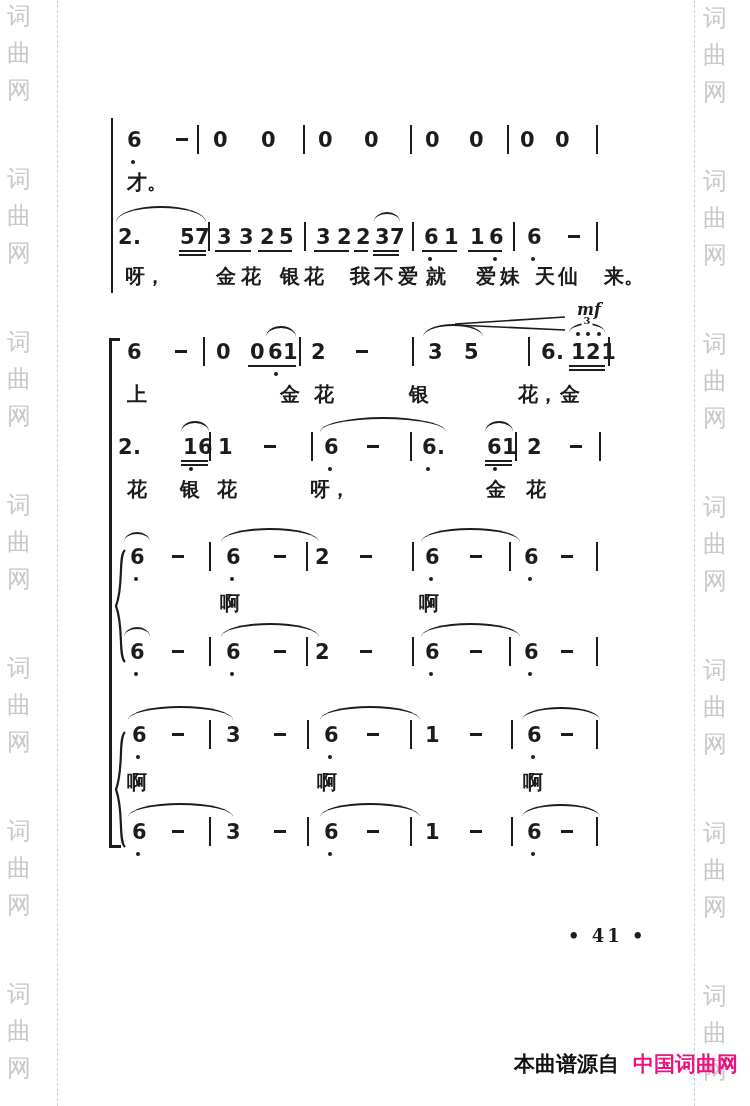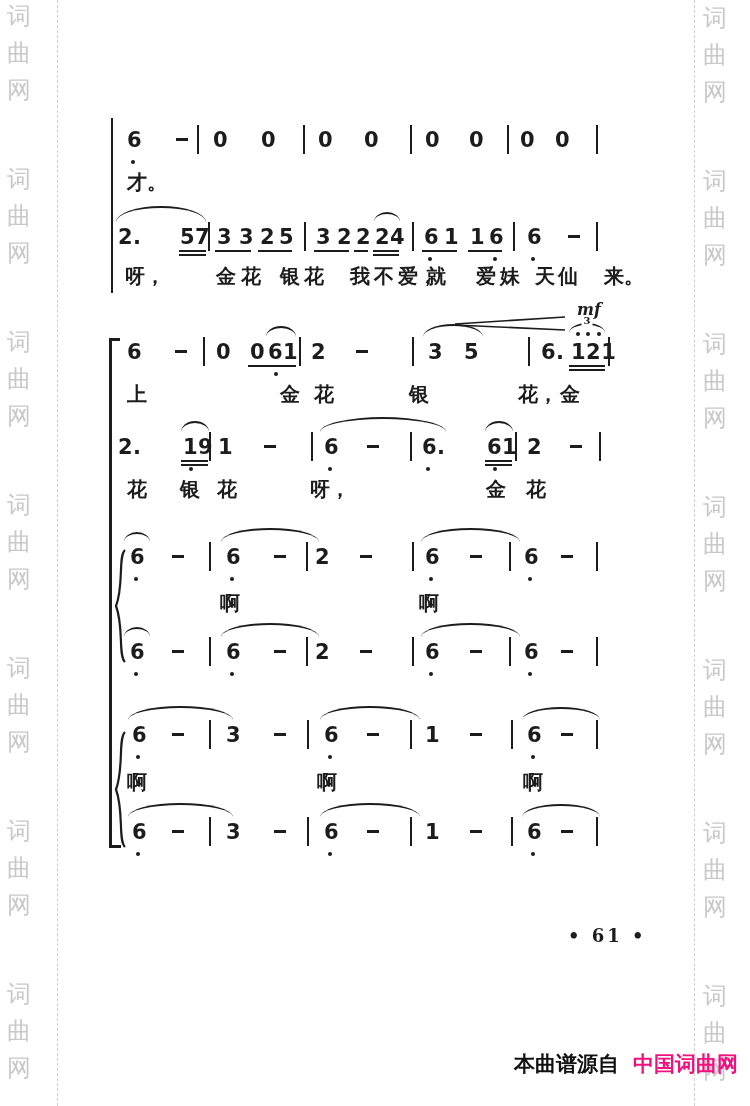--- a/index.html
+++ b/index.html
@@ -167,21 +167,21 @@
       <span class="num" style="left: 180px;">57</span>
       <span class="bar" style="left: 208px;"></span>
       <span class="num" style="left: 217px;">3</span>
       <span class="num" style="left: 239px;">3</span>
       <span class="num" style="left: 260px;">2</span>
       <span class="num" style="left: 279px;">5</span>
       <span class="bar" style="left: 304px;"></span>
       <span class="num" style="left: 316px;">3</span>
       <span class="num" style="left: 337px;">2</span>
       <span class="num" style="left: 356px;">2</span>
-      <span class="num" style="left: 375px;">24</span>
+      <span class="num" style="left: 375px;">37</span>
       <span class="bar" style="left: 412px;"></span>
       <span class="num" style="left: 424px;">6</span>
       <span class="num" style="left: 444px;">1</span>
       <span class="num" style="left: 470px;">1</span>
       <span class="num" style="left: 489px;">6</span>
       <span class="bar" style="left: 513px;"></span>
       <span class="num" style="left: 527px;">6</span>
       <span class="dash" style="left: 568px;"></span>
       <span class="bar" style="left: 596px;"></span>
       <div class="slur" style="left: 116px; width: 90px; height: 14px; top: -19px;"></div>
@@ -254,21 +254,21 @@
     <div class="row" style="top: 382px;">
       <span class="lyr" style="left: 127px;">上</span>
       <span class="lyr" style="left: 280px;">金</span>
       <span class="lyr" style="left: 314px;">花</span>
       <span class="lyr" style="left: 409px;">银</span>
       <span class="lyr" style="left: 518px;">花，</span>
       <span class="lyr" style="left: 560px;">金</span>
     </div>
     <div class="row" style="top: 435px;">
       <span class="num" style="left: 118px;">2.</span>
-      <span class="num" style="left: 183px;">19</span>
+      <span class="num" style="left: 183px;">16</span>
       <span class="bar" style="left: 209px;"></span>
       <span class="num" style="left: 218px;">1</span>
       <span class="dash" style="left: 264px;"></span>
       <span class="bar" style="left: 311px;"></span>
       <span class="num" style="left: 324px;">6</span>
       <span class="dash" style="left: 367px;"></span>
       <span class="bar" style="left: 410px;"></span>
       <span class="num" style="left: 422px;">6.</span>
       <span class="num" style="left: 487px;">61</span>
       <span class="bar" style="left: 515px;"></span>
@@ -393,17 +393,17 @@
       <span class="bar" style="left: 596px;"></span>
       <div class="slur" style="left: 128px; width: 105px; height: 12px; top: -17px;"></div>
       <div class="slur" style="left: 320px; width: 100px; height: 12px; top: -17px;"></div>
       <div class="slur" style="left: 522px; width: 78px; height: 11px; top: -16px;"></div>
       <div class="odot" style="left: 136px; top: 32px;"></div>
       <div class="odot" style="left: 328px; top: 32px;"></div>
       <div class="odot" style="left: 531px; top: 32px;"></div>
     </div>
   </div>
 
-<div id="page-number">• 61 •</div>
+<div id="page-number">• 41 •</div>
 
 <div id="footer-source">
   <span class="prefix">本曲谱源自</span><span class="site">中国词曲网</span>
 </div>
 
 </body></html>

